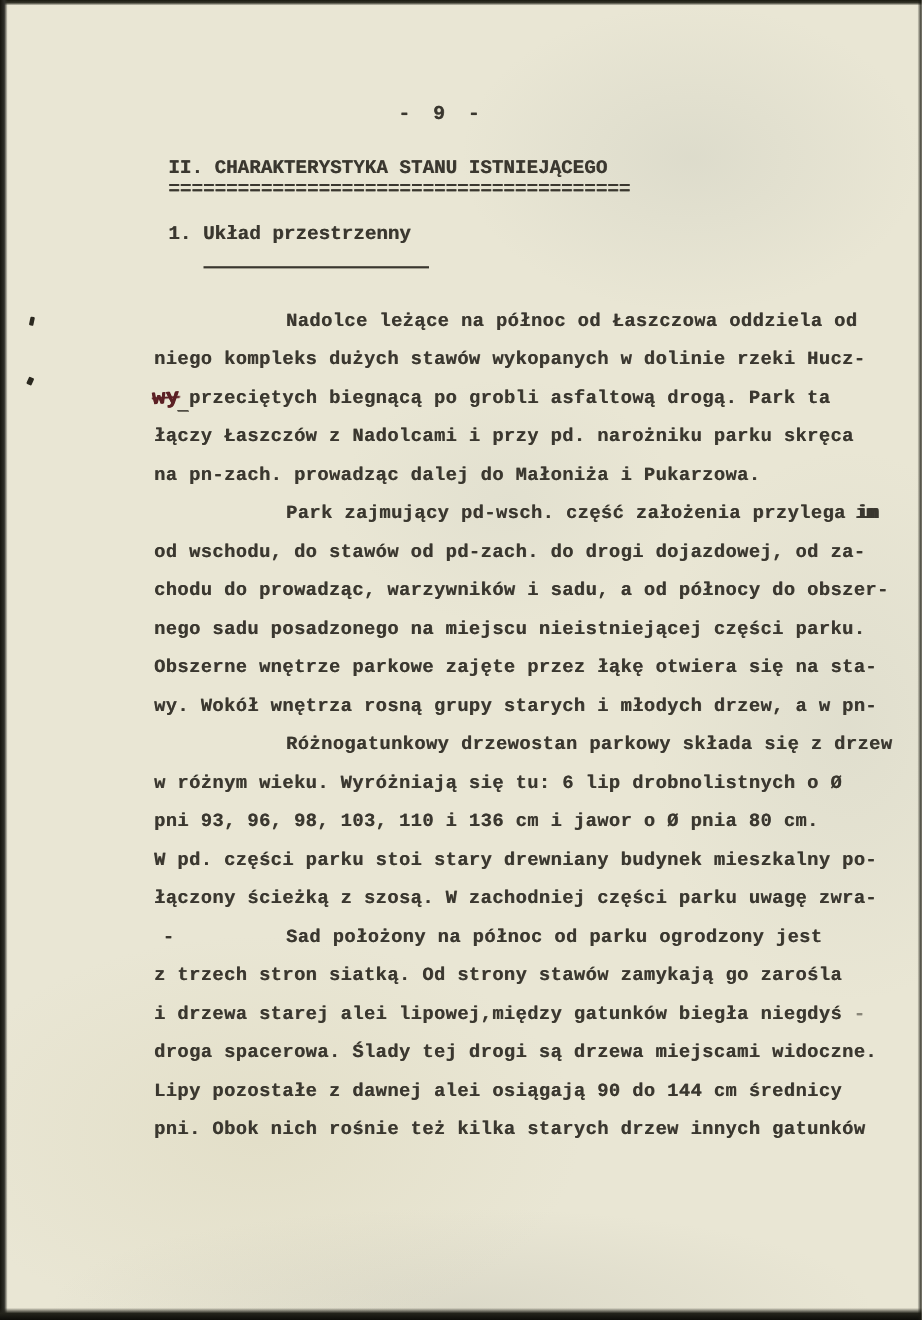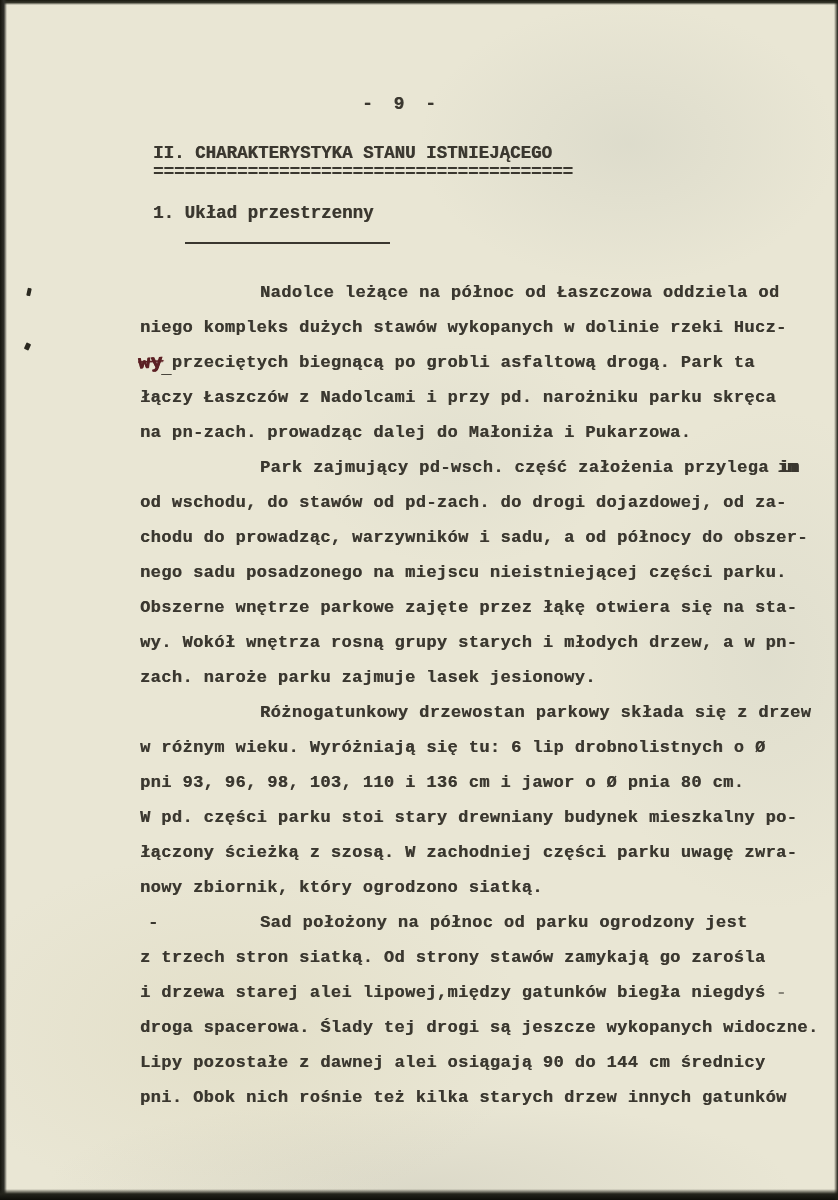--- a/index.html
+++ b/index.html
@@ -107,27 +107,25 @@
       <div class="line"><span>niego kompleks dużych stawów wykopanych w dolinie rzeki Hucz-</span></div>
       <div class="line"><span class="pen">wy</span><span class="low">_</span><span>przeciętych biegnącą po grobli asfaltową drogą. Park ta</span></div>
       <div class="line"><span>łączy Łaszczów z Nadolcami i przy pd. narożniku parku skręca</span></div>
       <div class="line"><span>na pn-zach. prowadząc dalej do Małoniża i Pukarzowa.</span></div>
       <div class="line indented"><span>Park zajmujący pd-wsch. część założenia przylega</span><span class="struck"> im</span></div>
       <div class="line"><span>od wschodu, do stawów od pd-zach. do drogi dojazdowej, od za-</span></div>
       <div class="line"><span>chodu do prowadząc, warzywników i sadu, a od północy do obszer-</span></div>
       <div class="line"><span>nego sadu posadzonego na miejscu nieistniejącej części parku.</span></div>
       <div class="line"><span>Obszerne wnętrze parkowe zajęte przez łąkę otwiera się na sta-</span></div>
       <div class="line"><span>wy. Wokół wnętrza rosną grupy starych i młodych drzew, a w pn-</span></div>
-      <div class="line"><span>zach. naroże parku zajmuje lasek jesionowy.</span></div>
       <div class="line indented"><span>Różnogatunkowy drzewostan parkowy składa się z drzew</span></div>
       <div class="line"><span>w różnym wieku. Wyróżniają się tu: 6 lip drobnolistnych o Ø</span></div>
       <div class="line"><span>pni 93, 96, 98, 103, 110 i 136 cm i jawor o Ø pnia 80 cm.</span></div>
       <div class="line"><span>W pd. części parku stoi stary drewniany budynek mieszkalny po-</span></div>
       <div class="line"><span>łączony ścieżką z szosą. W zachodniej części parku uwagę zwra-</span></div>
-      <div class="line"><span>nowy zbiornik, który ogrodzono siatką.</span></div>
       <div class="line indented"><span class="margin-mark">-</span><span>Sad położony na północ od parku ogrodzony jest</span></div>
       <div class="line"><span>z trzech stron siatką. Od strony stawów zamykają go zarośla</span></div>
       <div class="line"><span>i drzewa starej alei lipowej,między gatunków biegła niegdyś</span><span class="faint"> -</span></div>
-      <div class="line"><span>droga spacerowa. Ślady tej drogi są jeszcze wykopanych widoczne.</span></div>
+      <div class="line"><span>droga spacerowa. Ślady tej drogi są drzewa miejscami widoczne.</span></div>
       <div class="line"><span>Lipy pozostałe z dawnej alei osiągają 90 do 144 cm średnicy</span></div>
       <div class="line"><span>pni. Obok nich rośnie też kilka starych drzew innych gatunków</span></div>
     </div>
 </div>
 
 </body></html>

